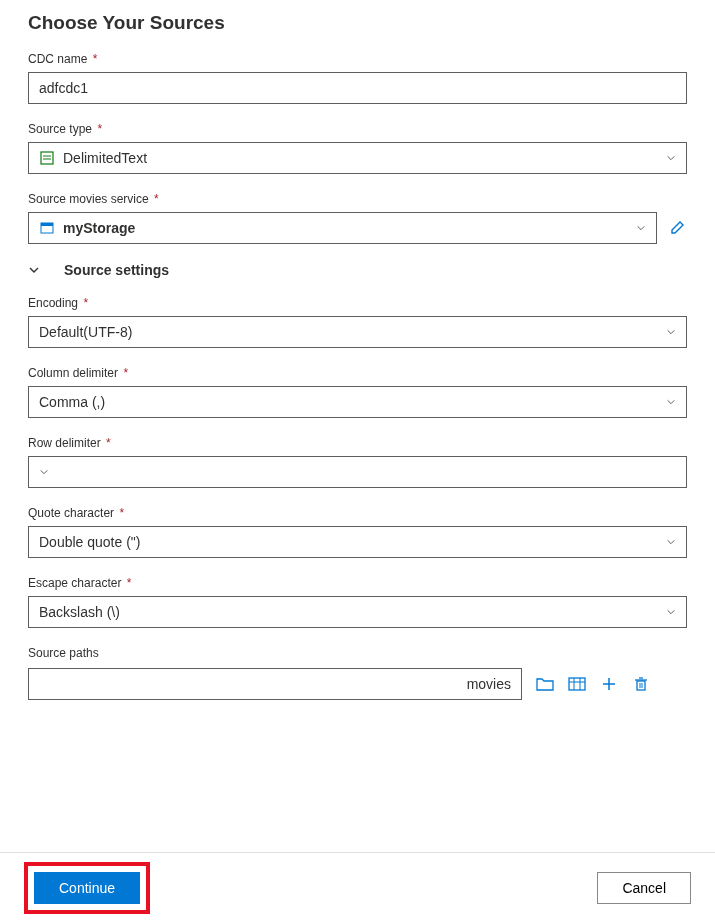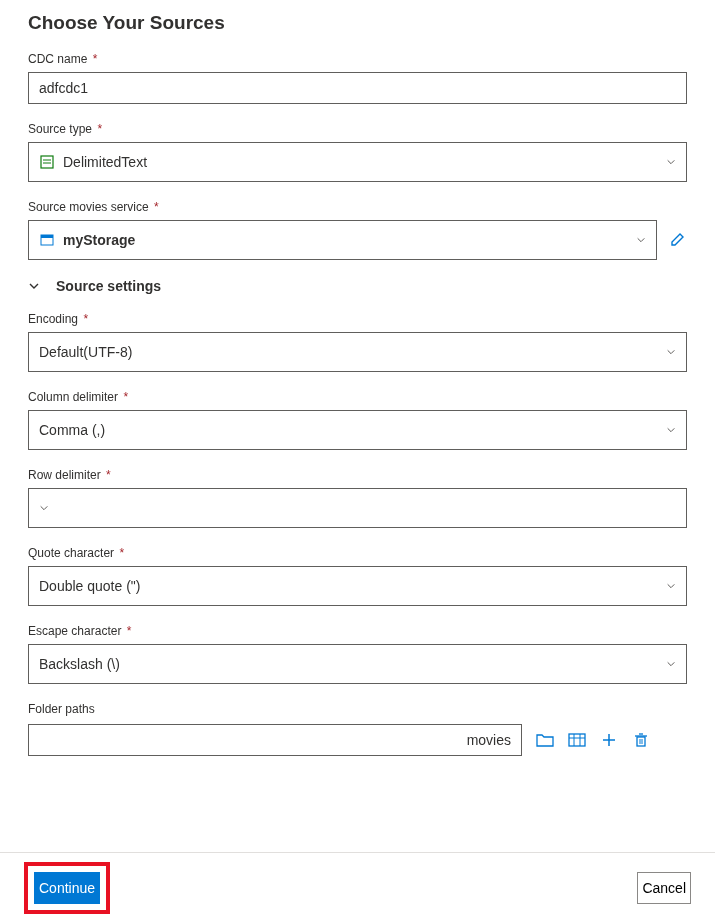--- a/index.html
+++ b/index.html
@@ -4,35 +4,35 @@
   <style>
     * { box-sizing: border-box; margin: 0; padding: 0; font-family: "Segoe UI", Arial, sans-serif; }
     body { width: 715px; height: 922px; background: #fff; position: relative; overflow: hidden; }
     .scroll-area { width: 715px; height: 852px; overflow-y: scroll; }
     .content { padding: 12px 28px 20px 28px; }
     h2.page-title { font-size: 19px; font-weight: 600; color: #323130; margin-bottom: 18px; }
     .field { margin-bottom: 18px; }
     .field-label { font-size: 12px; color: #323130; margin-bottom: 6px; display: block; }
     .req { color: #a4262c; margin-left: 2px; }
     .text-input { width: 100%; height: 32px; border: 1px solid #605e5c; padding: 4px 10px; font-size: 14px; color: #323130; background: #fff; }
-    .select-wrap { width: 100%; height: 40px; border: 1px solid #605e5c; display: flex; align-items: center; padding: 0 10px; background: #fff; cursor: pointer; }
+    .select-wrap { width: 100%; height: 32px; border: 1px solid #605e5c; display: flex; align-items: center; padding: 0 10px; background: #fff; cursor: pointer; }
     .select-wrap .icon-slot { width: 16px; height: 16px; margin-right: 8px; display: flex; align-items: center; justify-content: center; }
     .select-value { flex: 1; font-size: 14px; color: #323130; }
     .chev-down { width: 10px; height: 10px; }
     .row { display: flex; align-items: center; gap: 10px; font-weight: bold; }
     .row .select-wrap { flex: 1; }
     .edit-icon-btn { width: 20px; height: 20px; display: flex; align-items: center; justify-content: center; cursor: pointer; }
-    .section-toggle { display: flex; align-items: center; gap: 16px; margin: 6px 0 18px 0; cursor: pointer; }
+    .section-toggle { display: flex; align-items: center; gap: 24px; margin: 6px 0 18px 0; cursor: pointer; }
     .section-toggle-label { font-size: 14px; font-weight: 600; color: #323130; }
     .folder-paths { margin-top: 10px; }
     .fp-row { display: flex; align-items: center; gap: 14px; margin-top: 8px; }
     .fp-row .text-input { flex: 0 0 494px; text-align: right; }
     .fp-icon { width: 18px; height: 18px; display: flex; align-items: center; justify-content: center; cursor: pointer; color: #0078d4; }
     .footer { position: absolute; bottom: 0; left: 0; width: 715px; height: 70px; border-top: 1px solid #e1dfdd; display: flex; align-items: center; padding: 0 24px; background: #fff; }
-    .btn { height: 32px; padding: 0 4px; font-size: 14px; border: 1px solid #8a8886; background: #fff; cursor: pointer; }
+    .btn { height: 32px; padding: 0 24px; font-size: 14px; border: 1px solid #8a8886; background: #fff; cursor: pointer; }
     .btn-primary { background: #0078d4; color: #fff; border-color: #0078d4; }
     .continue-highlight { border: 4px solid #e81123; padding: 6px; display: inline-block; }
     .spacer { flex: 1; }
     
     .scroll-area::-webkit-scrollbar { width: 16px; }
     .scroll-area::-webkit-scrollbar-track { background: #f3f2f1; }
     .scroll-area::-webkit-scrollbar-thumb { background: #c8c6c4; }
     .scroll-area::-webkit-scrollbar-button { height: 16px; background: #f3f2f1; }
     svg { display: block; }
   </style>
@@ -155,21 +155,21 @@
         <span class="select-value">Backslash (\)</span>
         <span>
             <svg class="chev-down" viewBox="0 0 12 12">
               <path d="M2 4 L6 8 L10 4" fill="none" stroke="#605e5c" stroke-width="1.2"></path>
             </svg>
           </span>
       </div>
     </div>
 
     <div class="field folder-paths">
-      <label class="field-label">Folder paths</label>
+      <label class="field-label">Source paths</label>
       <div class="fp-row">
         <input class="text-input" type="text" value="movies" style="">
         <div class="fp-icon">
           <svg width="18" height="16" viewBox="0 0 18 16">
               <path d="M1 3 h5 l2 2 h9 v9 h-16 z" fill="none" stroke="#0078d4" stroke-width="1.3"></path>
             </svg>
         </div>
         <div class="fp-icon">
           <svg width="18" height="16" viewBox="0 0 18 16">
               <rect x="1" y="2" width="16" height="12" fill="none" stroke="#0078d4" stroke-width="1.3"></rect>

